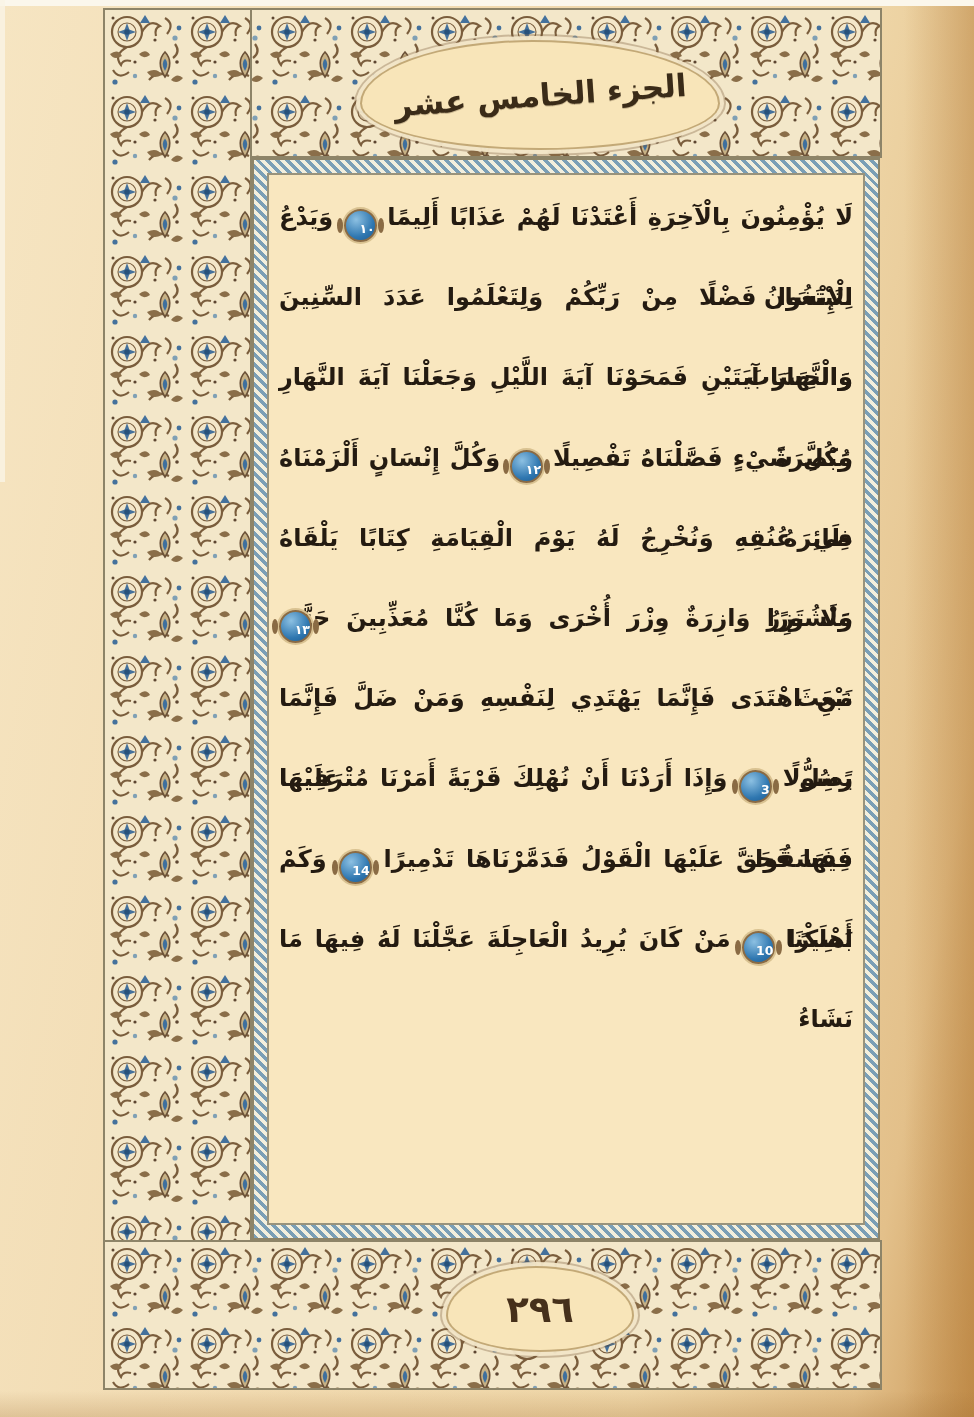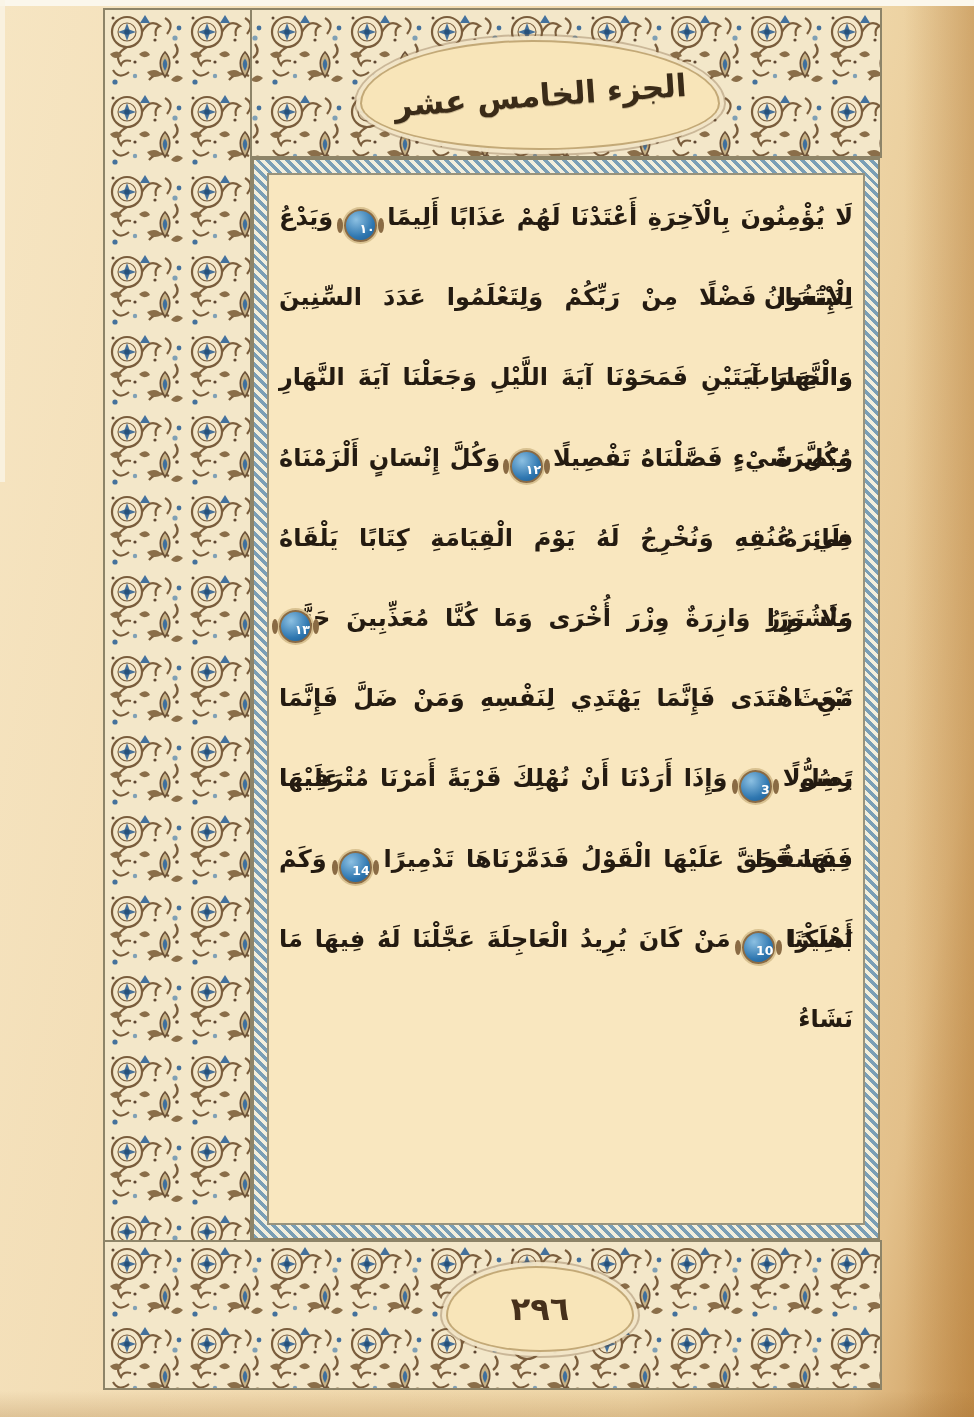--- a/index.html
+++ b/index.html
@@ -54,21 +54,21 @@
   
   .cartouche{
     position:absolute;z-index:3;background:#f8e5b9;display:flex;align-items:center;justify-content:center;
     border-radius:48% 52% 50% 50% / 58% 58% 42% 42%;
     box-shadow:0 0 0 2px #c3a977,0 0 0 6px rgba(243,231,201,.95),0 0 0 8px rgba(125,95,60,.35);
   }
   .juz-cartouche{left:362px;top:42px;width:356px;height:106px;}
   .juz-title{font-size:31px;font-weight:bold;color:#3a2b18;transform:rotate(-4deg);
     text-shadow:0 1px 0 rgba(60,40,20,.25);}
   .pagenum-cartouche{left:448px;top:1268px;width:184px;height:82px;}
-  .page-number{font-size:32px;font-weight:bold;color:#46301b;}
+  .page-number{font-size:37px;font-weight:bold;color:#46301b;}
 
   .defs-svg{position:absolute;width:0;height:0;}
 </style>
 </head>
 <body>
 
 <svg class="defs-svg" aria-hidden="true">
   <defs>
     <pattern id="arabPat" width="80" height="80" patternUnits="userSpaceOnUse">
       <rect width="80" height="80" fill="#f3e7c9"></rect>

